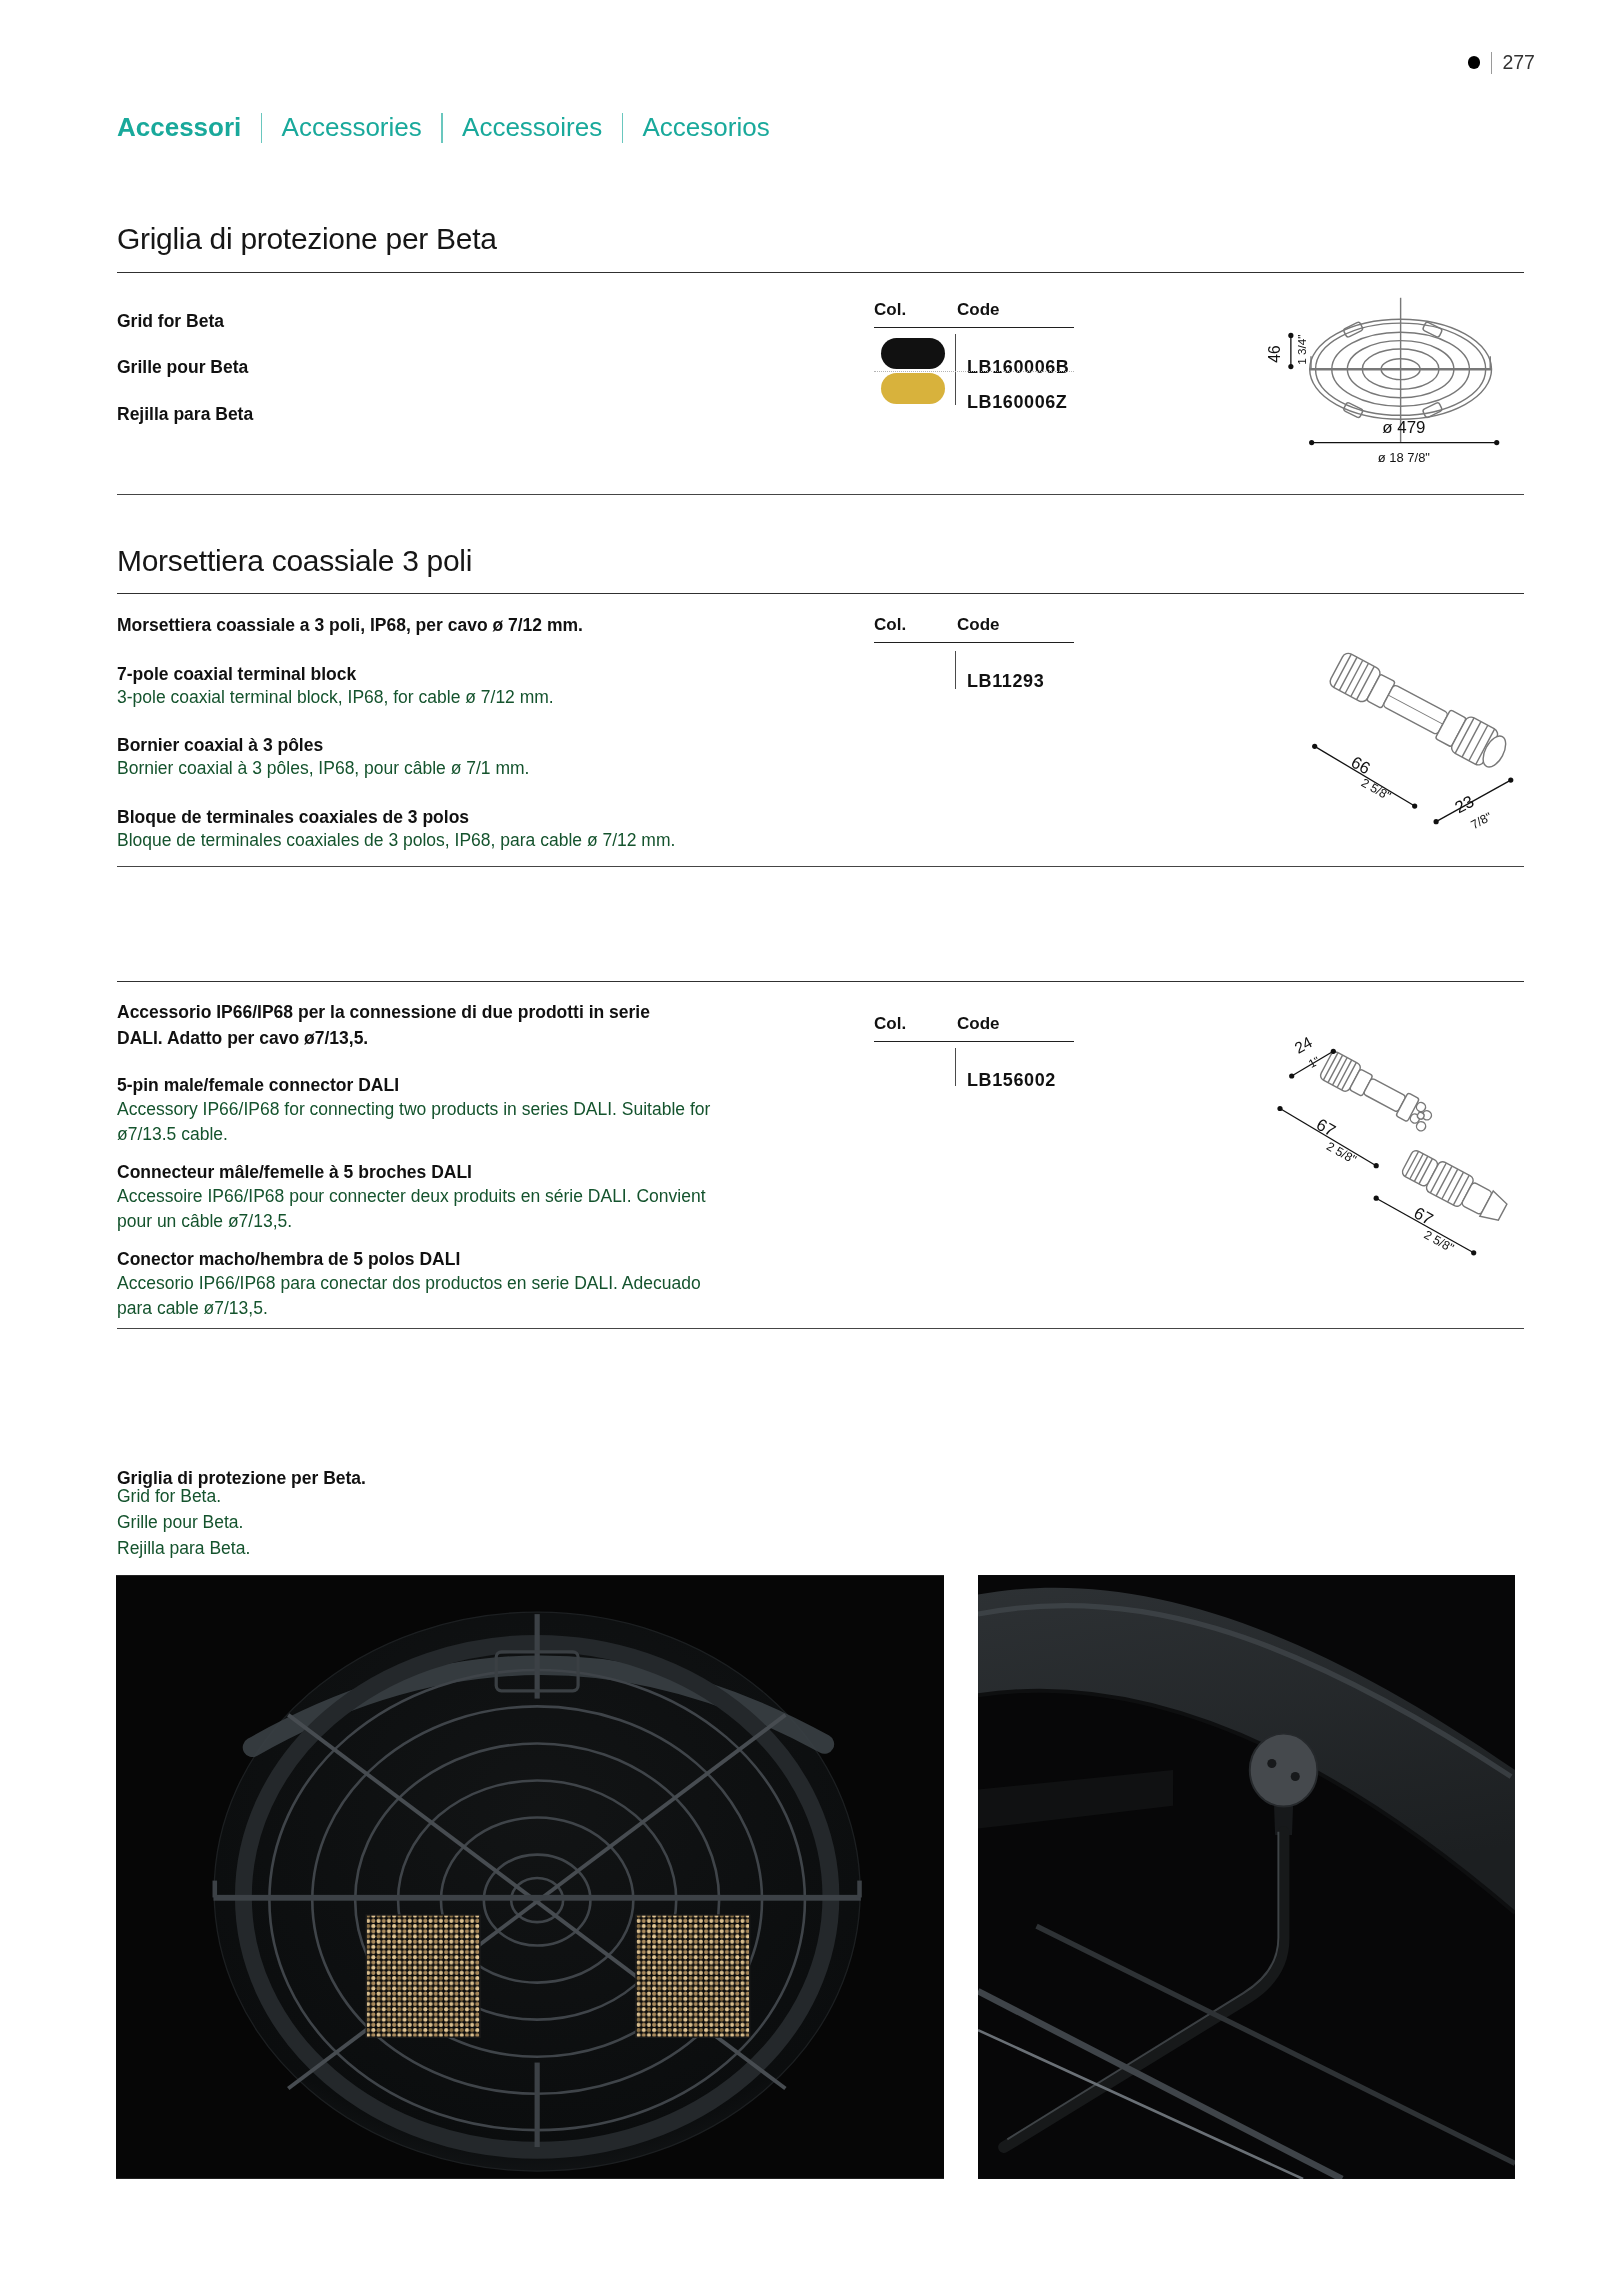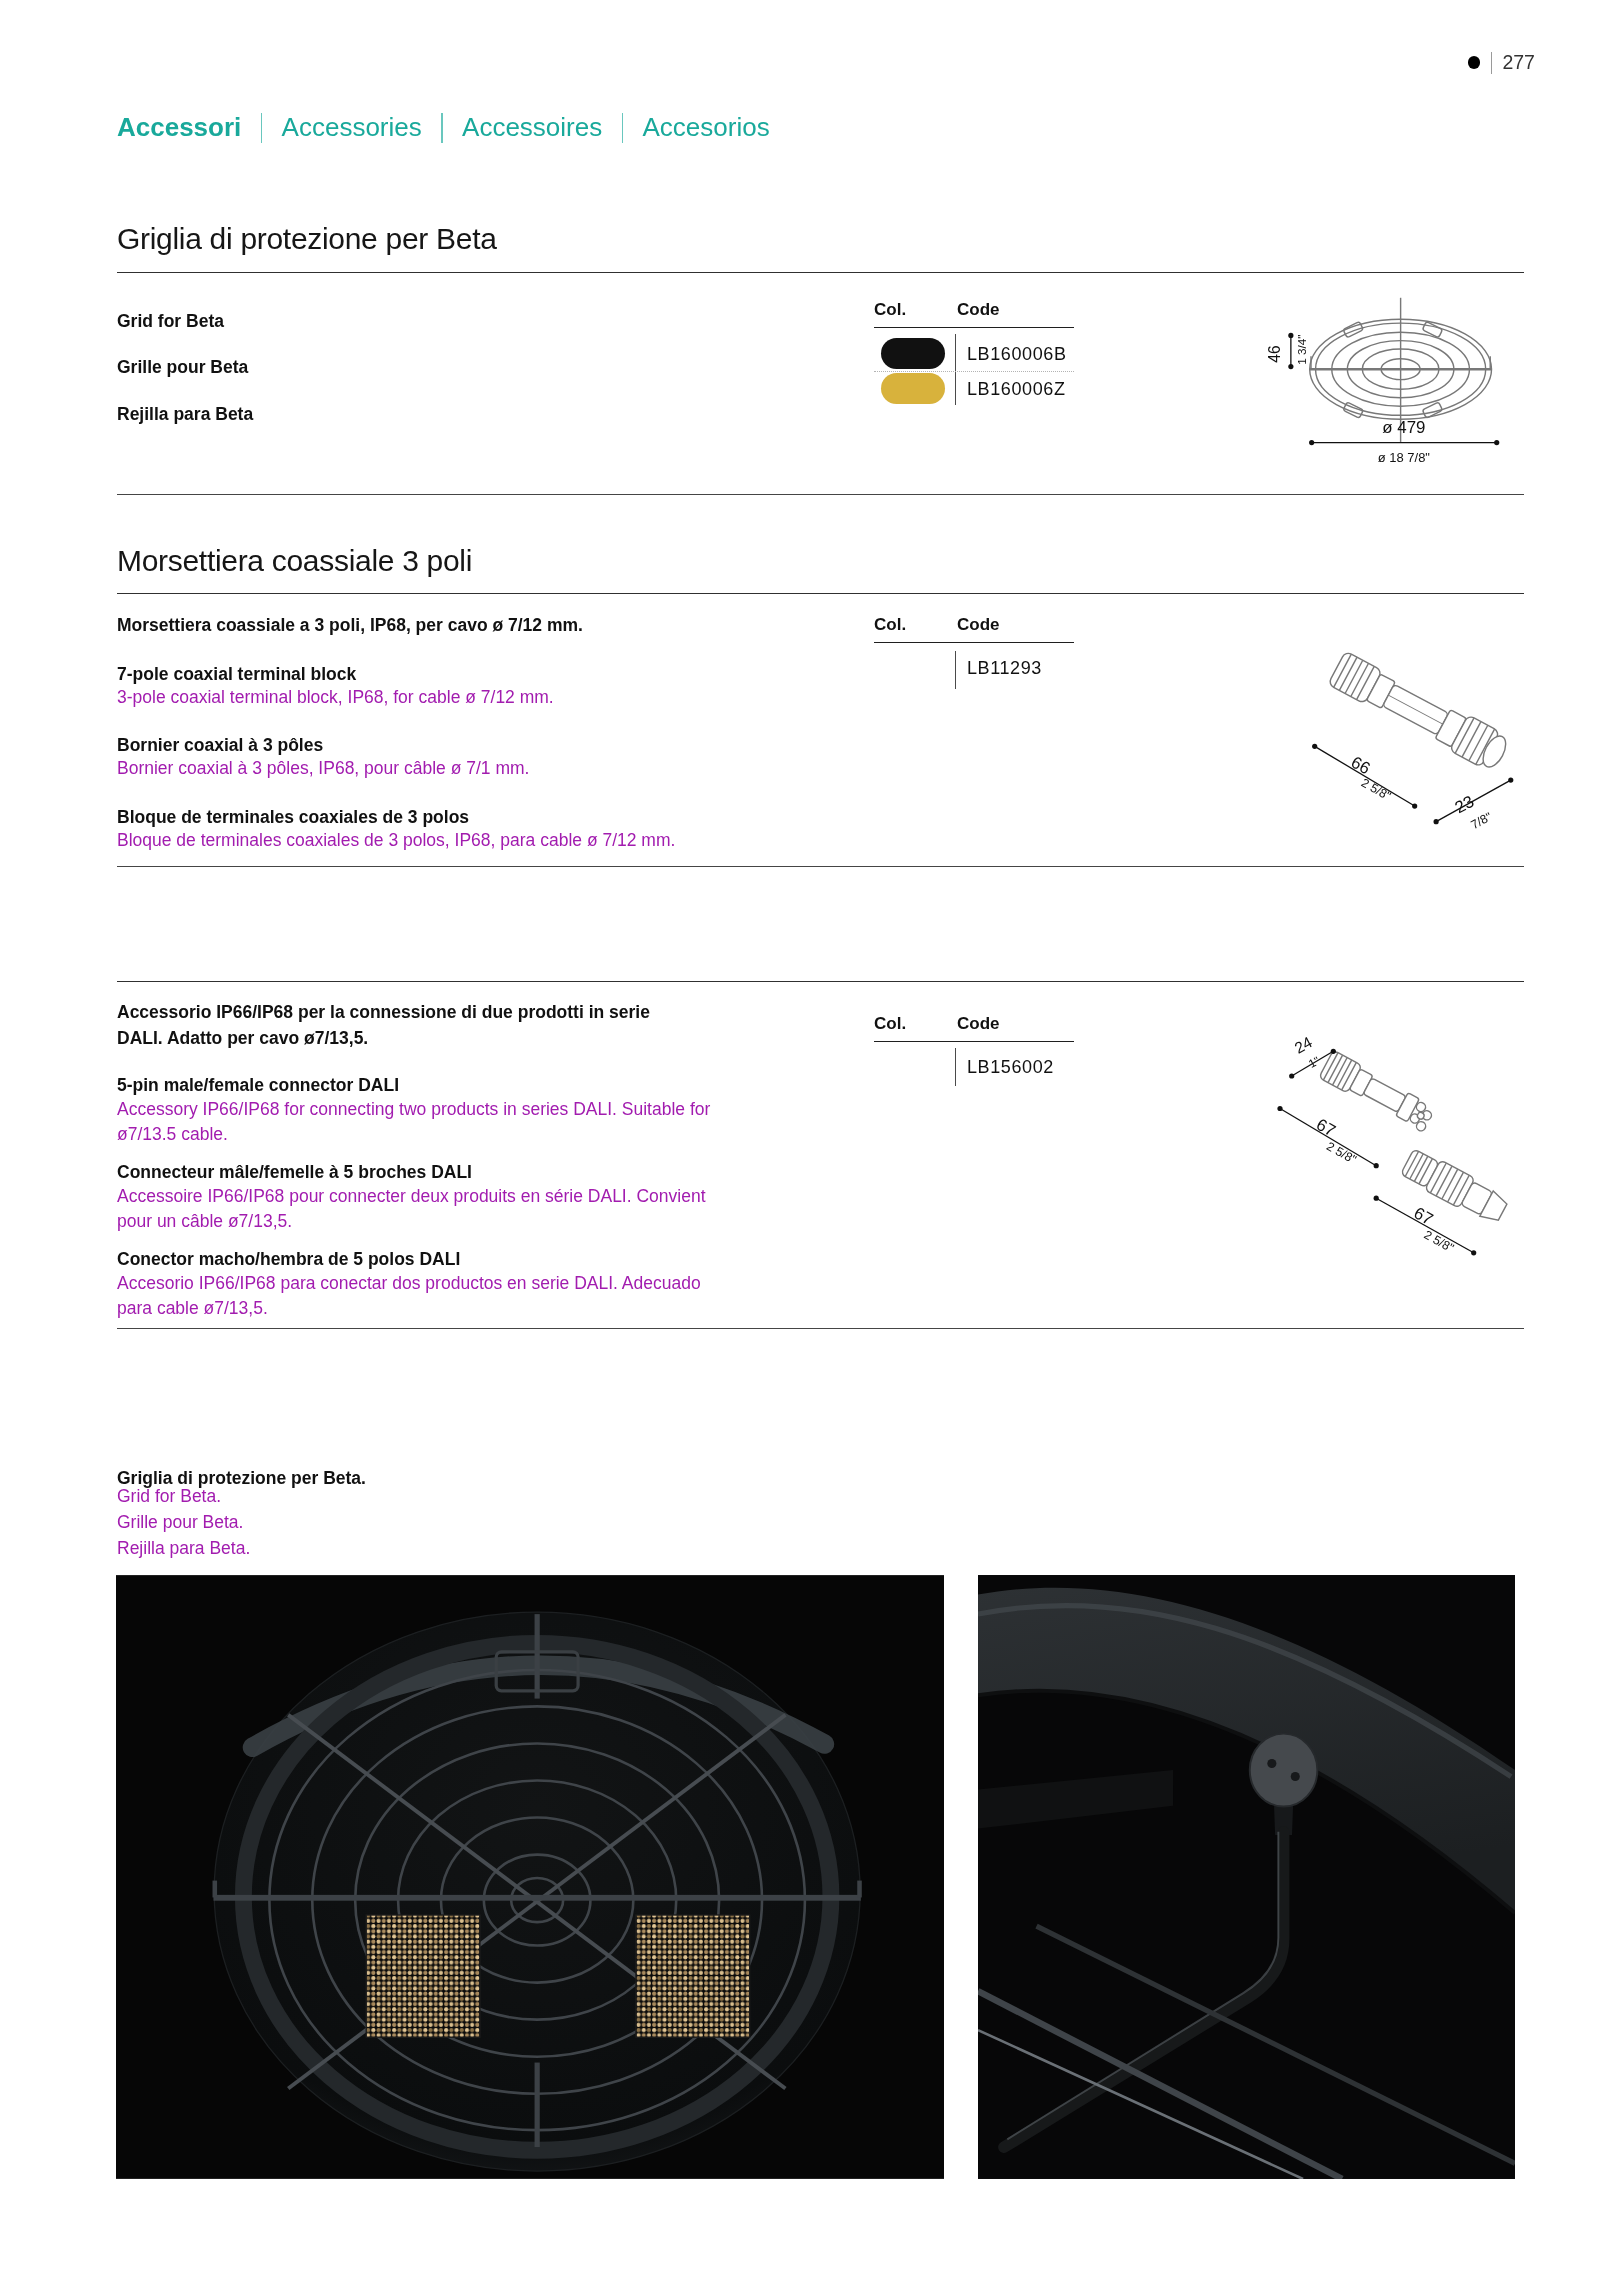--- a/index.html
+++ b/index.html
@@ -3,36 +3,36 @@
 <meta charset="utf-8">
 <style>
   html,body{margin:0;padding:0;background:#e8e8e8;}
   .page{position:relative;width:1623px;height:2295px;background:#ffffff;
         font-family:"Liberation Sans",sans-serif;color:#1c1c1c;overflow:hidden;margin:0 auto;}
   .abs{position:absolute;}
   .rule{position:absolute;left:117px;width:1407px;height:0;border-top:1.3px solid #303030;}
   .rule.end{border-top-color:#454545;}
   .sec-title{position:absolute;left:117px;font-size:30px;letter-spacing:-0.3px;color:#161616;white-space:nowrap;}
   .lbl{position:absolute;left:117px;font-size:17.5px;font-weight:bold;color:#111;white-space:nowrap;}
-  .body-line{position:absolute;left:117px;font-size:17.5px;font-weight:400;color:#a21caf;white-space:nowrap;}
+  .body-line{position:absolute;left:117px;font-size:17.5px;font-weight:400;color:#14532d;white-space:nowrap;}
   .lang{font-size:26px;color:#19A99B;white-space:nowrap;}
   .lang.main{font-weight:bold;}
   .lvbar{width:1.3px;height:30px;background:#19A99B;opacity:.65;}
   .pg-dot{width:12.3px;height:12.3px;border-radius:50%;background:#000;}
   .pg-bar{width:1.3px;height:22px;background:#9a9a9a;}
   .pg-num{font-size:19.5px;color:#333;}
   .tbl{position:absolute;width:200px;}
   .tbl-th{position:absolute;font-size:17px;font-weight:bold;color:#111;white-space:nowrap;}
   .tbl-rule{position:absolute;left:0;width:200px;height:0;border-top:1.3px solid #1f1f1f;}
   .pill{position:absolute;width:64px;height:31px;border-radius:15.6px;}
   .pill.black{background:#111111;}
   .pill.gold{background:#D8B23C;}
   .vline{position:absolute;width:1.3px;background:#4a4a4a;}
   .dotline{position:absolute;border-top:1.3px dotted #b3b3b3;width:200px;}
-  .code{position:absolute;font-size:18px;font-weight:normal;letter-spacing:0.6px;color:#111;white-space:nowrap;}
+  .code{position:absolute;font-size:18px;font-weight:bold;letter-spacing:0.6px;color:#111;white-space:nowrap;margin-top:13px;}
   svg text{font-family:"Liberation Sans",sans-serif;}
 </style>
 </head>
 <body>
 
 <div class="page">
 
   <div class="abs" style="left:1468px;top:51px;display:flex;align-items:center;gap:10.4px;">
     <span class="pg-dot"></span>
     <span class="pg-bar"></span>

